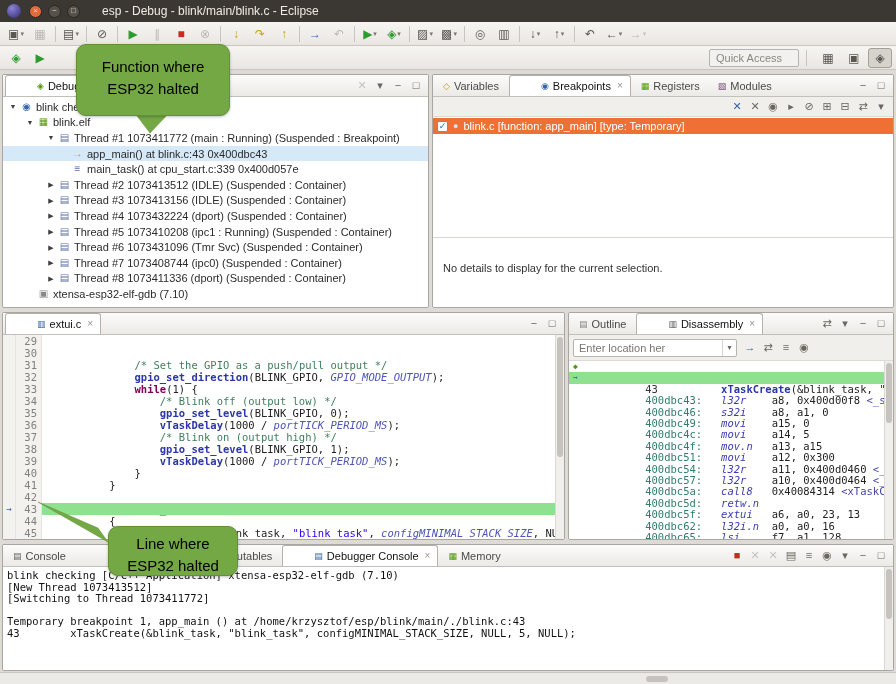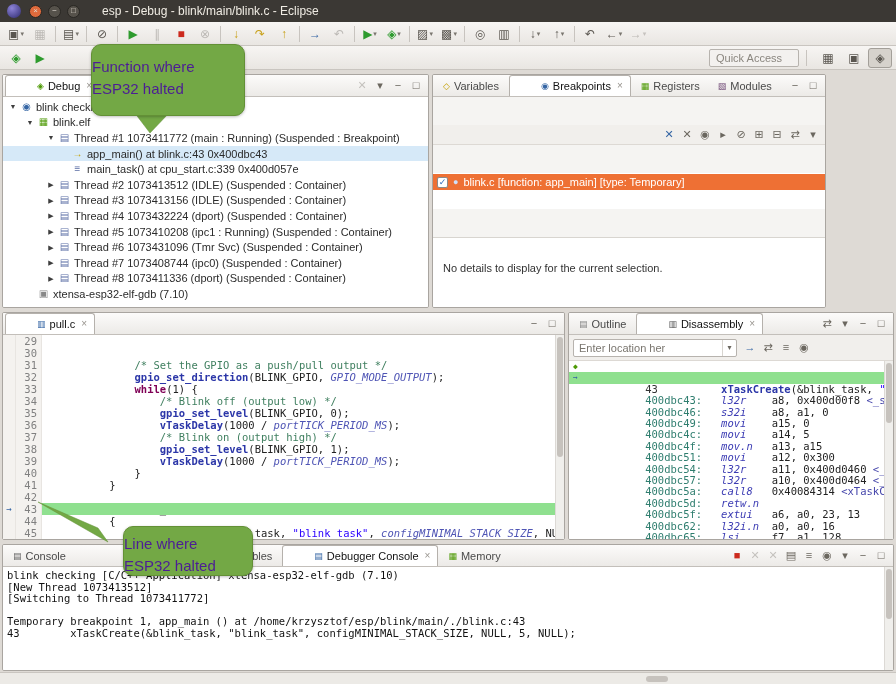--- a/index.html
+++ b/index.html
@@ -138,21 +138,21 @@
 
   
   .vsb{position:absolute;right:0;top:0;bottom:0;width:9px;background:#f0efec;border-left:1px solid #dcd9d5;}
   .vsb .thumb{position:absolute;left:1px;right:1px;border-radius:4px;background:#c6c2bd;}
 
   
   .statusbar{position:absolute;left:0;top:672px;width:896px;height:12px;background:#eceae6;border-top:1px solid #c9c5c0;}
   .grip{position:absolute;left:646px;top:3px;width:22px;height:6px;border-radius:3px;background:#c6c2bd;}
 
   
-  .callout{position:absolute;z-index:60;background:var(--callout_green);border:1px solid #639036;border-radius:10px;color:#4c1d95;text-align:left;font-size:15px;line-height:1.45;box-shadow:0 1px 3px rgba(0,0,0,.25);margin-left:15px;}
+  .callout{position:absolute;z-index:60;background:var(--callout_green);border:1px solid #639036;border-radius:10px;color:#000000;text-align:center;font-size:15px;line-height:1.45;box-shadow:0 1px 3px rgba(0,0,0,.25);}
   .callout .l1,.callout .l2{display:block;}
   .tail{position:absolute;z-index:59;}
   .tail polygon{fill:var(--callout_green);stroke:#639036;stroke-width:0.5;}
 </style>
 </head>
 <body>
 
 <div class="win">
 
   <div class="titlebar">
@@ -401,21 +401,21 @@
         </div>
 
         <div class="trow ind1">
           <span class="texp"></span>
           <span class="ticon gdb"></span>
           <span class="tlabel">xtensa-esp32-elf-gdb (7.10)</span>
         </div>
       </div>
   </div>
 
-  <div class="panel" style="left:432px;top:74px;width:394px;height:234px;gap:28px;">
+  <div class="panel" style="left:432px;top:74px;width:462px;height:234px;">
     <div class="ptabs">
       <div class="tabslist">
 
           <div class="vtab">
             <span class="vicon variables"></span>
             <span>Variables</span>
 
           </div>
 
           <div class="vtab sel closable">
@@ -467,21 +467,21 @@
       <span>No details to display for the current selection.</span>
     </div>
   </div>
 
   <div class="panel" style="left:2px;top:312px;width:563px;height:228px;">
     <div class="ptabs">
       <div class="tabslist">
 
           <div class="vtab sel closable">
             <span class="vicon cfile"></span>
-            <span>pull.c</span>
+            <span>extui.c</span>
             <span class="close"></span>
           </div>
         </div>
       <div class="ptools">
 
       <span class="pico">−</span>
           <span class="pico">□</span>
         </div>
     </div>
     <div class="pbody edbody">

